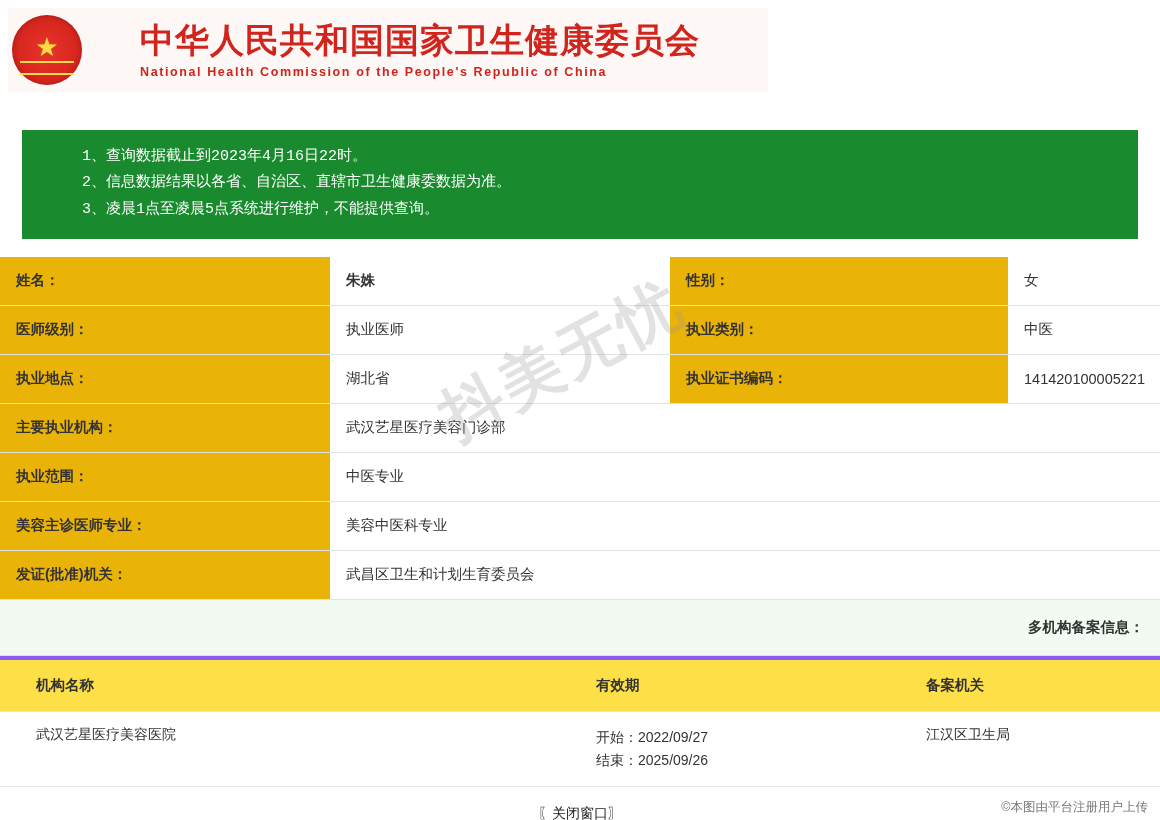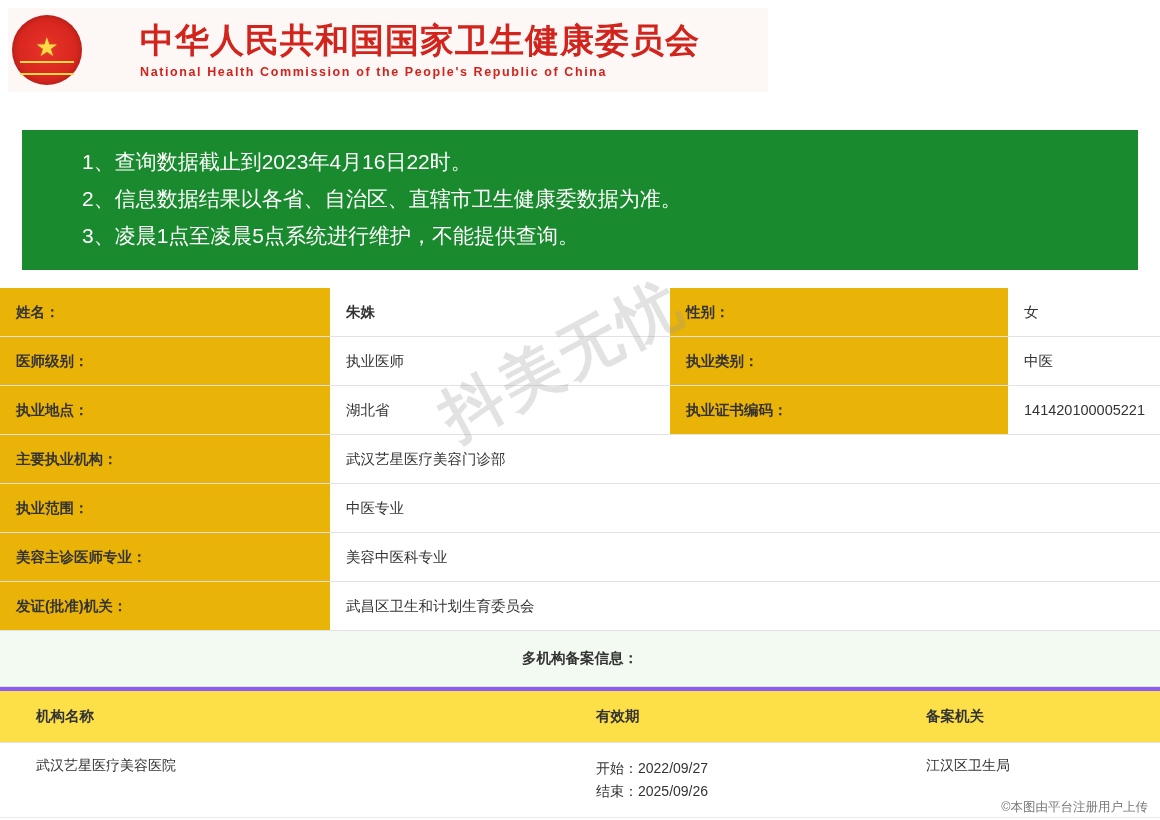--- a/index.html
+++ b/index.html
@@ -85,23 +85,24 @@
     margin-top: 4px;
     white-space: nowrap;
   }
 
   
   .notice {
     margin: 30px 22px 0 22px;
     background: #1a8a2e;
     color: #ffffff;
     padding: 14px 4px 16px 60px;
-    font-size: 21px;
+    font-size: 15px;
     line-height: 1.75;
     box-sizing: border-box;
+    font-family: Liberation Mono, monospace;
   }
   .notice div {
     white-space: nowrap;
   }
 
   
   .info-table {
     margin-top: 18px;
     width: 1160px;
     border-collapse: collapse;
@@ -128,21 +129,21 @@
   td.value.name {
     font-weight: 700;
   }
   .col-a { width: 330px; }
   .col-b { width: 340px; }
   .col-c { width: 338px; }
   .col-d { width: 152px; }
 
   
   .section-title {
-    text-align: center;
+    text-align: right;
     font-weight: 700;
     font-size: 14.5px;
     padding: 18px 16px;
     background: #f2faf2;
     border-bottom: 1px solid #e2e2e2;
     position: relative;
     z-index: 2;
   }
 
   

